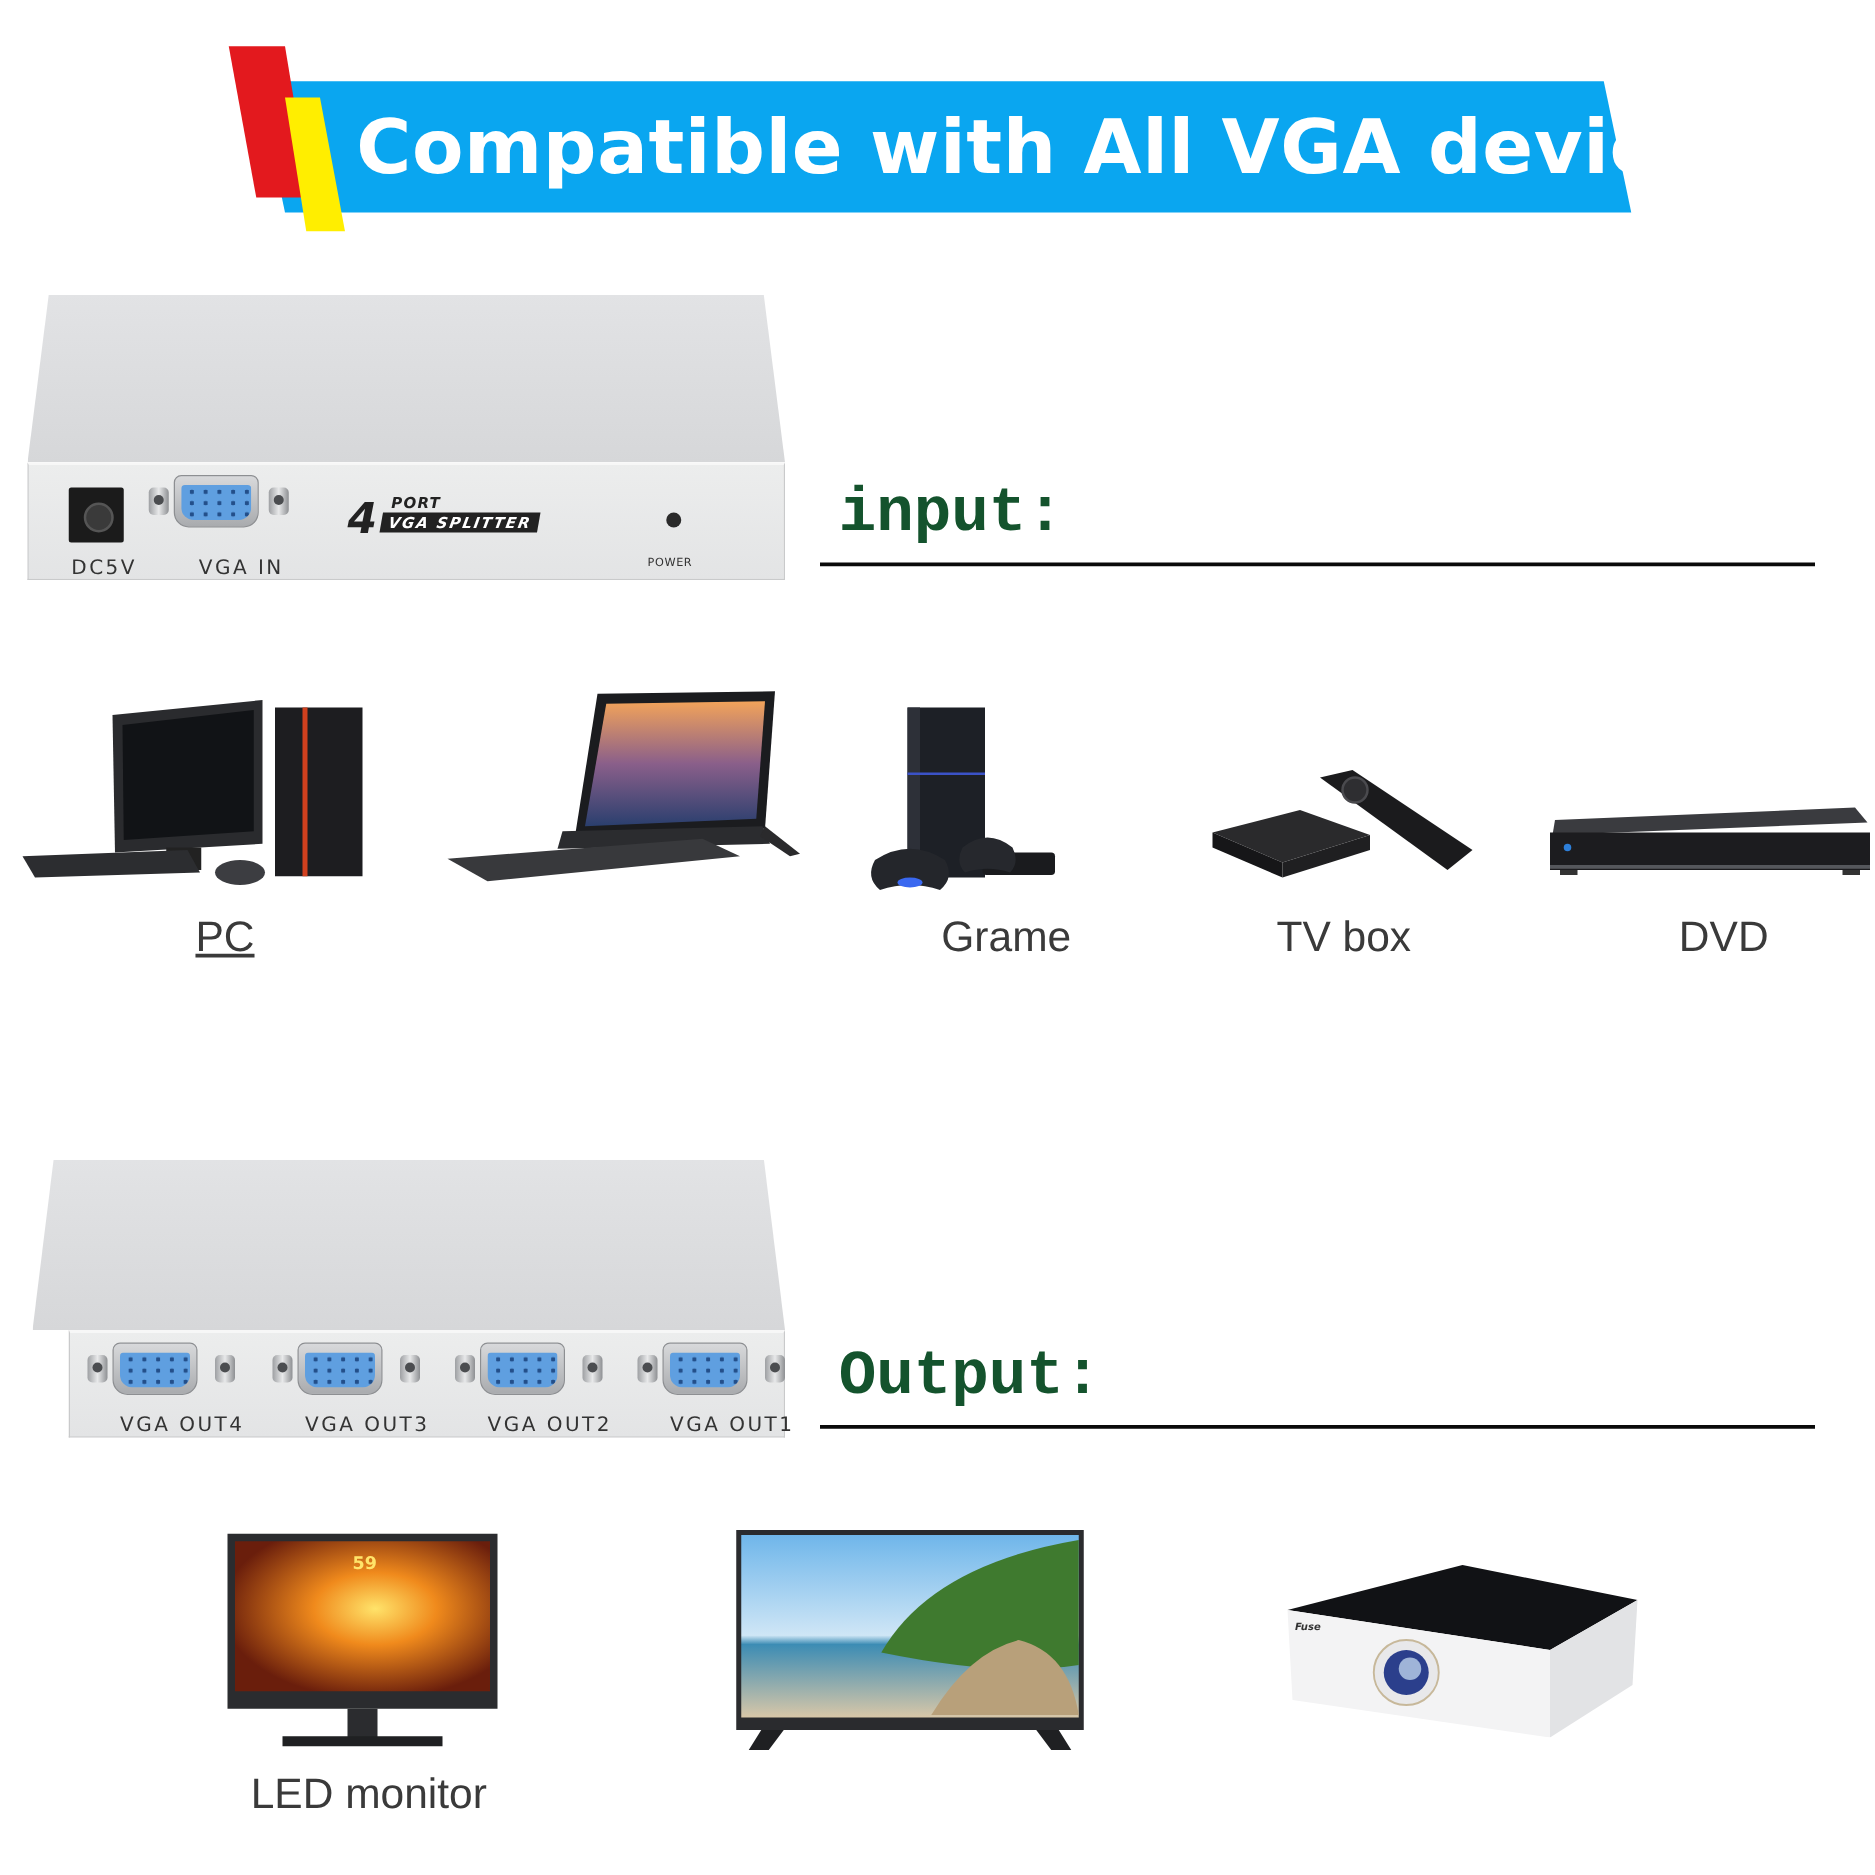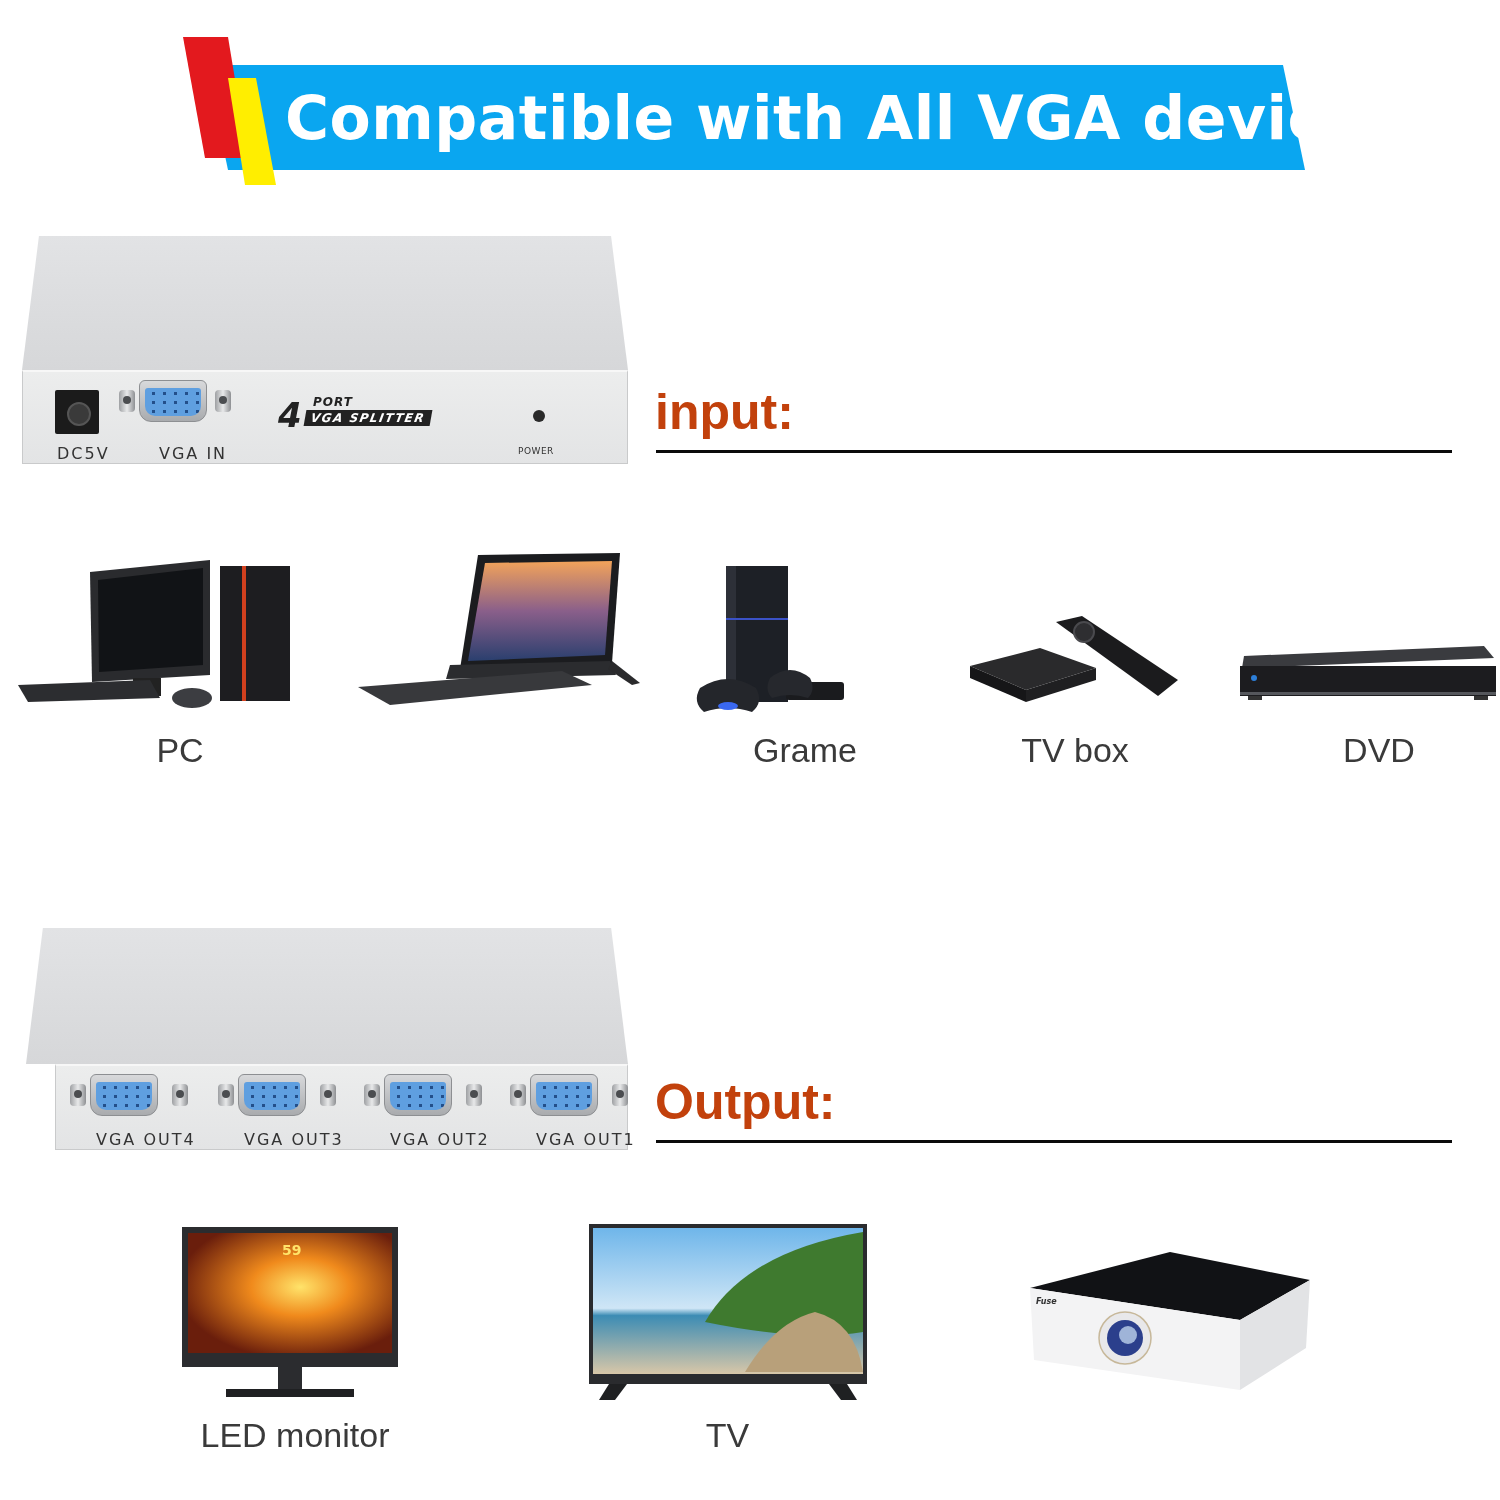--- a/index.html
+++ b/index.html
@@ -70,22 +70,22 @@
     position: absolute; background: #222; color: #fff; font-family: "DejaVu Sans", sans-serif;
     font-weight: bold; font-style: italic; font-size: 12px; letter-spacing: 1.5px;
     padding: 0 6px; line-height: 16px; transform: skewX(-10deg);
   }
   .power-led {
     position: absolute; width: 12px; height: 12px; border-radius: 50%; background: #2a2a2a;
   }
 
   
   .section-heading {
-    position: absolute; font-family: Liberation Sans, sans-serif; font-weight: bold;
-    font-size: 50px; line-height: 56px; color: #c2410c;
+    position: absolute; font-family: Liberation Mono, monospace; font-weight: bold;
+    font-size: 50px; line-height: 56px; color: #14532d; margin-left: 16px;
   }
   .rule { position: absolute; height: 3px; background: #0a0a0a; }
 
   
   .item { position: absolute; }
   .item-label {
     position: absolute; font-family: "Liberation Sans", sans-serif; font-size: 34px;
     color: #3a3a3a; text-align: center; white-space: nowrap; line-height: 40px;
   }
   .art { position: absolute; }
@@ -132,21 +132,21 @@
 <div class="item" style="left:10px; top:550px; width:290px; height:230px;">
   <svg class="art" width="290" height="170" style="left:0; top:0;">
     <polygon points="80,22 200,10 200,125 82,132" fill="#2a2b2e"></polygon>
     <polygon points="88,30 193,18 193,115 89,122" fill="#111316"></polygon>
     <rect x="123" y="128" width="28" height="18" fill="#222"></rect>
     <rect x="210" y="16" width="70" height="135" fill="#1d1d20"></rect>
     <rect x="232" y="16" width="4" height="135" fill="#d1401e"></rect>
     <polygon points="8,135 140,130 150,148 18,152" fill="#2c2d30"></polygon>
     <ellipse cx="182" cy="148" rx="20" ry="10" fill="#3c3d41"></ellipse>
   </svg>
-  <div class="item-label" style="left:0; top:180px; width:340px;">PC</div>
+  <div class="item-label" style="left:0; top:180px; width:340px;text-decoration:underline;">PC</div>
 </div>
 
 <div class="item" style="left:350px; top:545px; width:290px; height:235px;">
   <svg class="art" width="290" height="180" style="left:0; top:0;">
     <polygon points="128,10 270,8 262,118 110,124" fill="#1b1c1f"></polygon>
     <defs>
         <linearGradient id="lap" x1="0" y1="0" x2="0" y2="1">
           <stop offset="0" stop-color="#f2a35a"></stop>
           <stop offset="0.5" stop-color="#8a5f8a"></stop>
           <stop offset="1" stop-color="#2a3f6e"></stop>
@@ -267,21 +267,20 @@
           <stop offset="1" stop-color="#d8c7a8"></stop>
         </linearGradient>
     </defs>
     <rect x="4" y="2" width="278" height="160" fill="#2a2b2e"></rect>
     <rect x="8" y="6" width="270" height="146" fill="url(#sky)"></rect>
     <path d="M120,100 q40,-70 158,-90 v100 q-60,10 -158,-10z" fill="#3f7a2f"></path>
     <path d="M160,150 q30,-50 70,-60 q40,10 48,60z" fill="#b8a07a"></path>
     <polygon points="24,162 42,162 30,178 14,178" fill="#1f2022"></polygon>
     <polygon points="244,162 262,162 272,178 256,178" fill="#1f2022"></polygon>
   </svg>
-  <div class="item-label" style="left:0; top:193px; width:285px;">TV</div>
 </div>
 
 <div class="item" style="left:1020px; top:1240px; width:300px; height:225px;">
   <svg class="art" width="300" height="150" style="left:0; top:0;">
     <polygon points="10,48 150,12 290,40 220,80" fill="#111215"></polygon>
     <polygon points="10,48 220,80 220,150 14,120" fill="#f3f3f4"></polygon>
     <polygon points="220,80 290,40 286,108 220,150" fill="#e2e3e5"></polygon>
     <circle cx="105" cy="98" r="26" fill="#e8e8ea" stroke="#c7b89a" stroke-width="1.5"></circle>
     <circle cx="105" cy="98" r="18" fill="#2b3f8c"></circle>
     <circle cx="108" cy="95" r="9" fill="#9fb4d8"></circle>

